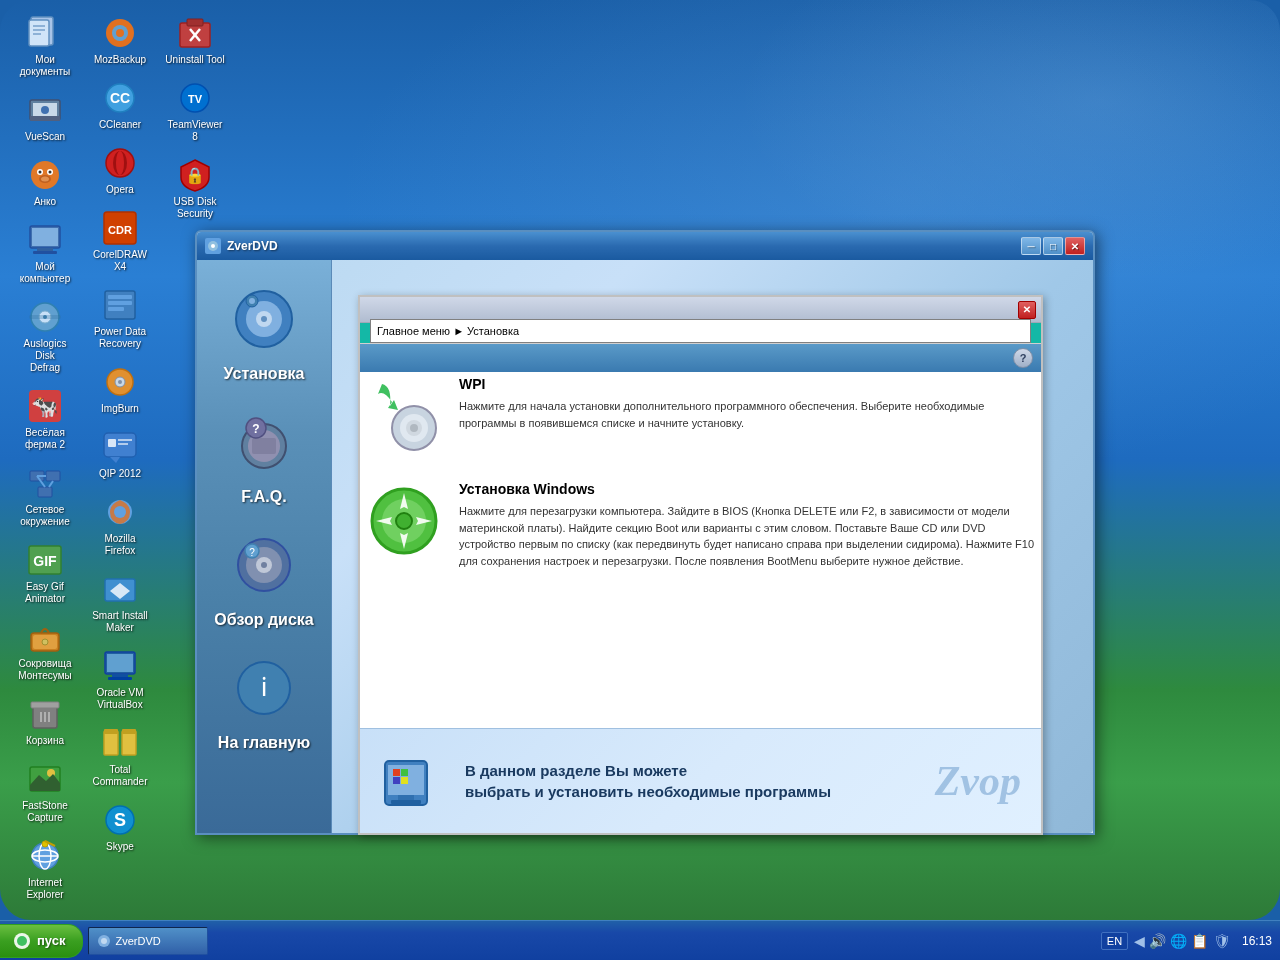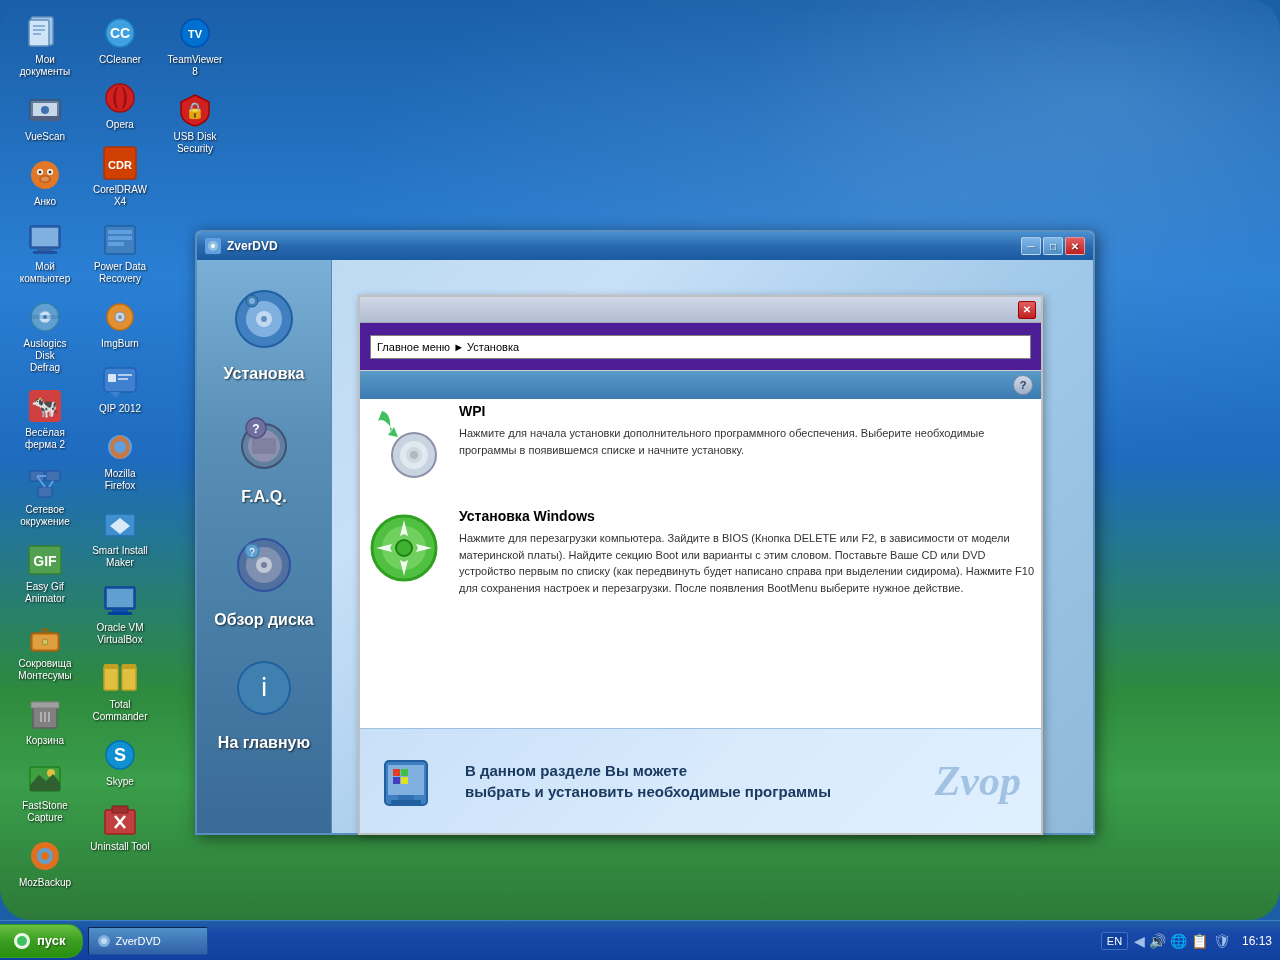--- a/index.html
+++ b/index.html
@@ -231,25 +231,25 @@
       justify-content: center;
       color: white;
       font-size: 10px;
       font-weight: bold;
       cursor: pointer;
       margin-left: auto;
       border: 1px solid #a00000;
     }
 
     .breadcrumb-bar {
-      height: 48px;
-      background: #4c1d95;
+      height: 21px;
+      background: #14b8a6;
       border-bottom: 1px solid #d0d0d0;
       display: flex;
-      align-items: center;
+      align-items: flex-end;
       padding: 0 10px;
     }
 
     .breadcrumb-input {
       flex: 1;
       height: 24px;
       border: 1px solid #808080;
       background: white;
       padding: 2px 6px;
       font-size: 11px;
@@ -590,20 +590,33 @@
     </div>
     <div class="desktop-icon">
       <div class="icon-img">
         <svg class="svg-icon" viewBox="0 0 36 36">
             <rect x="3" y="6" width="30" height="24" rx="2" fill="#40a040" stroke="#208020" stroke-width="1.5"></rect>
             <circle cx="24" cy="12" r="4" fill="#e0c040"></circle>
             <polygon points="3,24 12,14 19,20 26,13 33,22 33,30 3,30" fill="#306030"></polygon>
           </svg>
       </div>
       <div class="icon-label">FastStone<br>Capture</div>
+    </div>
+    <div class="desktop-icon">
+      <div class="icon-img">
+        <svg class="svg-icon" viewBox="0 0 36 36">
+            <circle cx="18" cy="18" r="13" fill="#60a0e0" stroke="#4080c0" stroke-width="1.5"></circle>
+            <ellipse cx="18" cy="18" rx="6" ry="13" fill="none" stroke="white" stroke-width="1.5"></ellipse>
+            <line x1="5" y1="18" x2="31" y2="18" stroke="white" stroke-width="1.5"></line>
+            <ellipse cx="18" cy="18" rx="13" ry="6" fill="none" stroke="white" stroke-width="1.5"></ellipse>
+            <circle cx="18" cy="6" r="3" fill="#e0c000" stroke="#c0a000" stroke-width="1"></circle>
+            <line x1="18" y1="3" x2="28" y2="8" stroke="#c0a000" stroke-width="2"></line>
+          </svg>
+      </div>
+      <div class="icon-label">Internet<br>Explorer</div>
     </div>
     <div class="desktop-icon">
       <div class="icon-img">
         <svg class="svg-icon" viewBox="0 0 36 36">
             <circle cx="18" cy="18" r="14" fill="#e07020"></circle>
             <circle cx="18" cy="18" r="8" fill="#60a0d0"></circle>
             <circle cx="18" cy="18" r="4" fill="#e07020"></circle>
           </svg>
       </div>
       <div class="icon-label">MozBackup</div>

